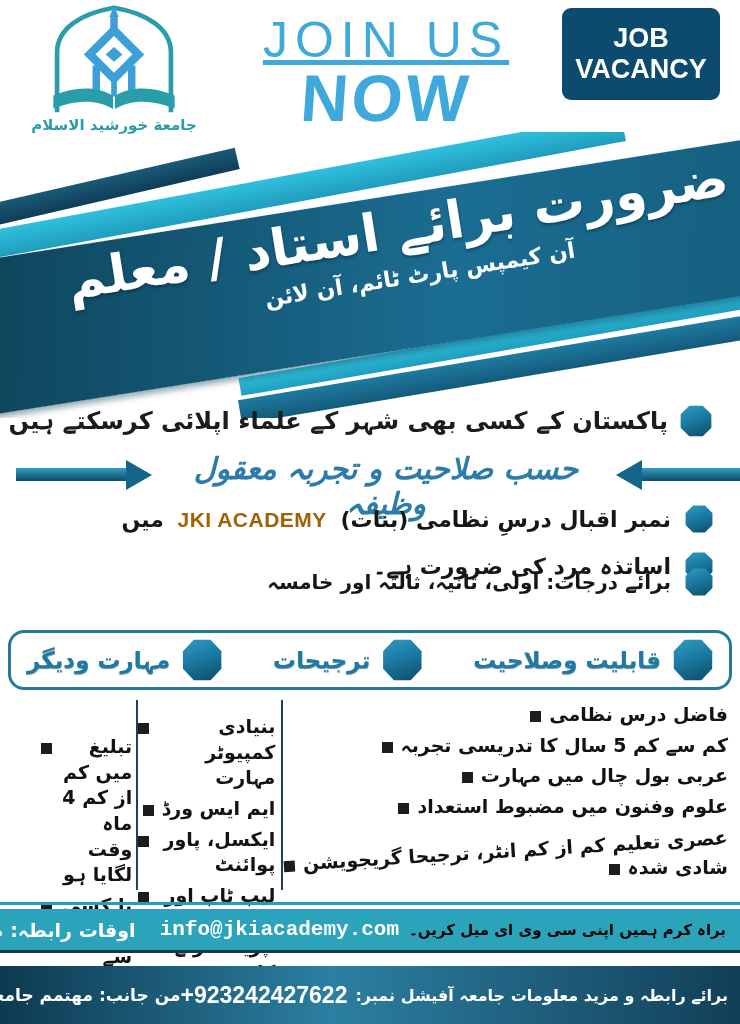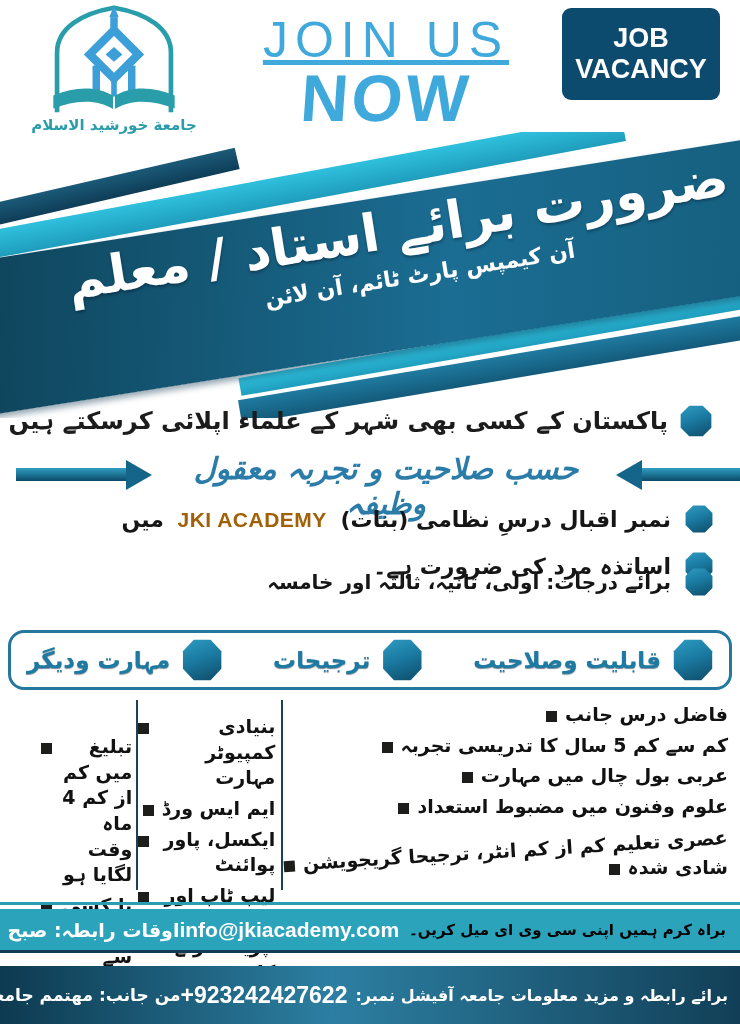--- a/index.html
+++ b/index.html
@@ -87,21 +87,21 @@
   .qual-tilt{transform:rotate(-3.5deg);transform-origin:right center;position:relative;z-index:2;}
   .qual-tilt .ctext{white-space:nowrap;}
 
   
   .contact-topline{position:absolute;left:0;top:902px;width:740px;height:3px;background:#2a9cb4;}
   .contact-band{position:absolute;left:0;top:909px;width:740px;height:44px;background:#2ba3bb;
                 border-bottom:3px solid #123c55;box-sizing:border-box;
                 display:flex;direction:rtl;align-items:center;justify-content:space-between;padding:0 14px;}
   .contact-right{display:flex;direction:rtl;align-items:center;gap:10px;}
   .cv-prompt{font-size:15px;font-weight:bold;color:#000000;white-space:nowrap;}
-  .email{font-family:Liberation Sans, sans-serif;font-size:21px;font-weight:bold;color:#ffffff;direction:ltr;white-space:nowrap;}
+  .email{font-family:Liberation Mono, monospace;font-size:21px;font-weight:bold;color:#ffffff;direction:ltr;white-space:nowrap;margin-left:24px;}
   .hours{font-size:19px;font-weight:bold;color:#ffffff;white-space:nowrap;direction:rtl;}
 
   
   .footer-band{position:absolute;left:0;top:966px;width:740px;height:58px;
                background:linear-gradient(90deg,#0d3a50 0%,#2c7fa2 45%,#123f57 100%);
                display:flex;direction:rtl;align-items:center;justify-content:space-between;padding:0 12px;box-sizing:border-box;}
   .phone-group{display:flex;direction:rtl;align-items:center;gap:8px;}
   .phone-label{font-size:16px;font-weight:bold;color:#ffffff;white-space:nowrap;}
   .phone-number{font-family:"Liberation Sans",sans-serif;font-size:23px;font-weight:bold;color:#ffffff;direction:ltr;white-space:nowrap;}
   .issuer{font-size:17px;font-weight:bold;color:#ffffff;white-space:nowrap;direction:rtl;}
@@ -222,21 +222,21 @@
         <span class="ctext">ایکسل، پاور پوائنٹ</span>
       </div>
       <div class="citem">
         <span class="sq"></span>
         <span class="ctext">لیپ ٹاپ اور انٹرنیٹ آپریٹ کرنے کا تجربہ</span>
       </div>
     </div>
     <div class="col col-qual">
       <div class="citem">
         <span class="sq"></span>
-        <span class="ctext">فاضل درس جانب</span>
+        <span class="ctext">فاضل درس نظامی</span>
       </div>
       <div class="citem">
         <span class="sq"></span>
         <span class="ctext">کم سے کم 5 سال کا تدریسی تجربہ</span>
       </div>
       <div class="citem">
         <span class="sq"></span>
         <span class="ctext">عربی بول چال میں مہارت</span>
       </div>
       <div class="citem">

